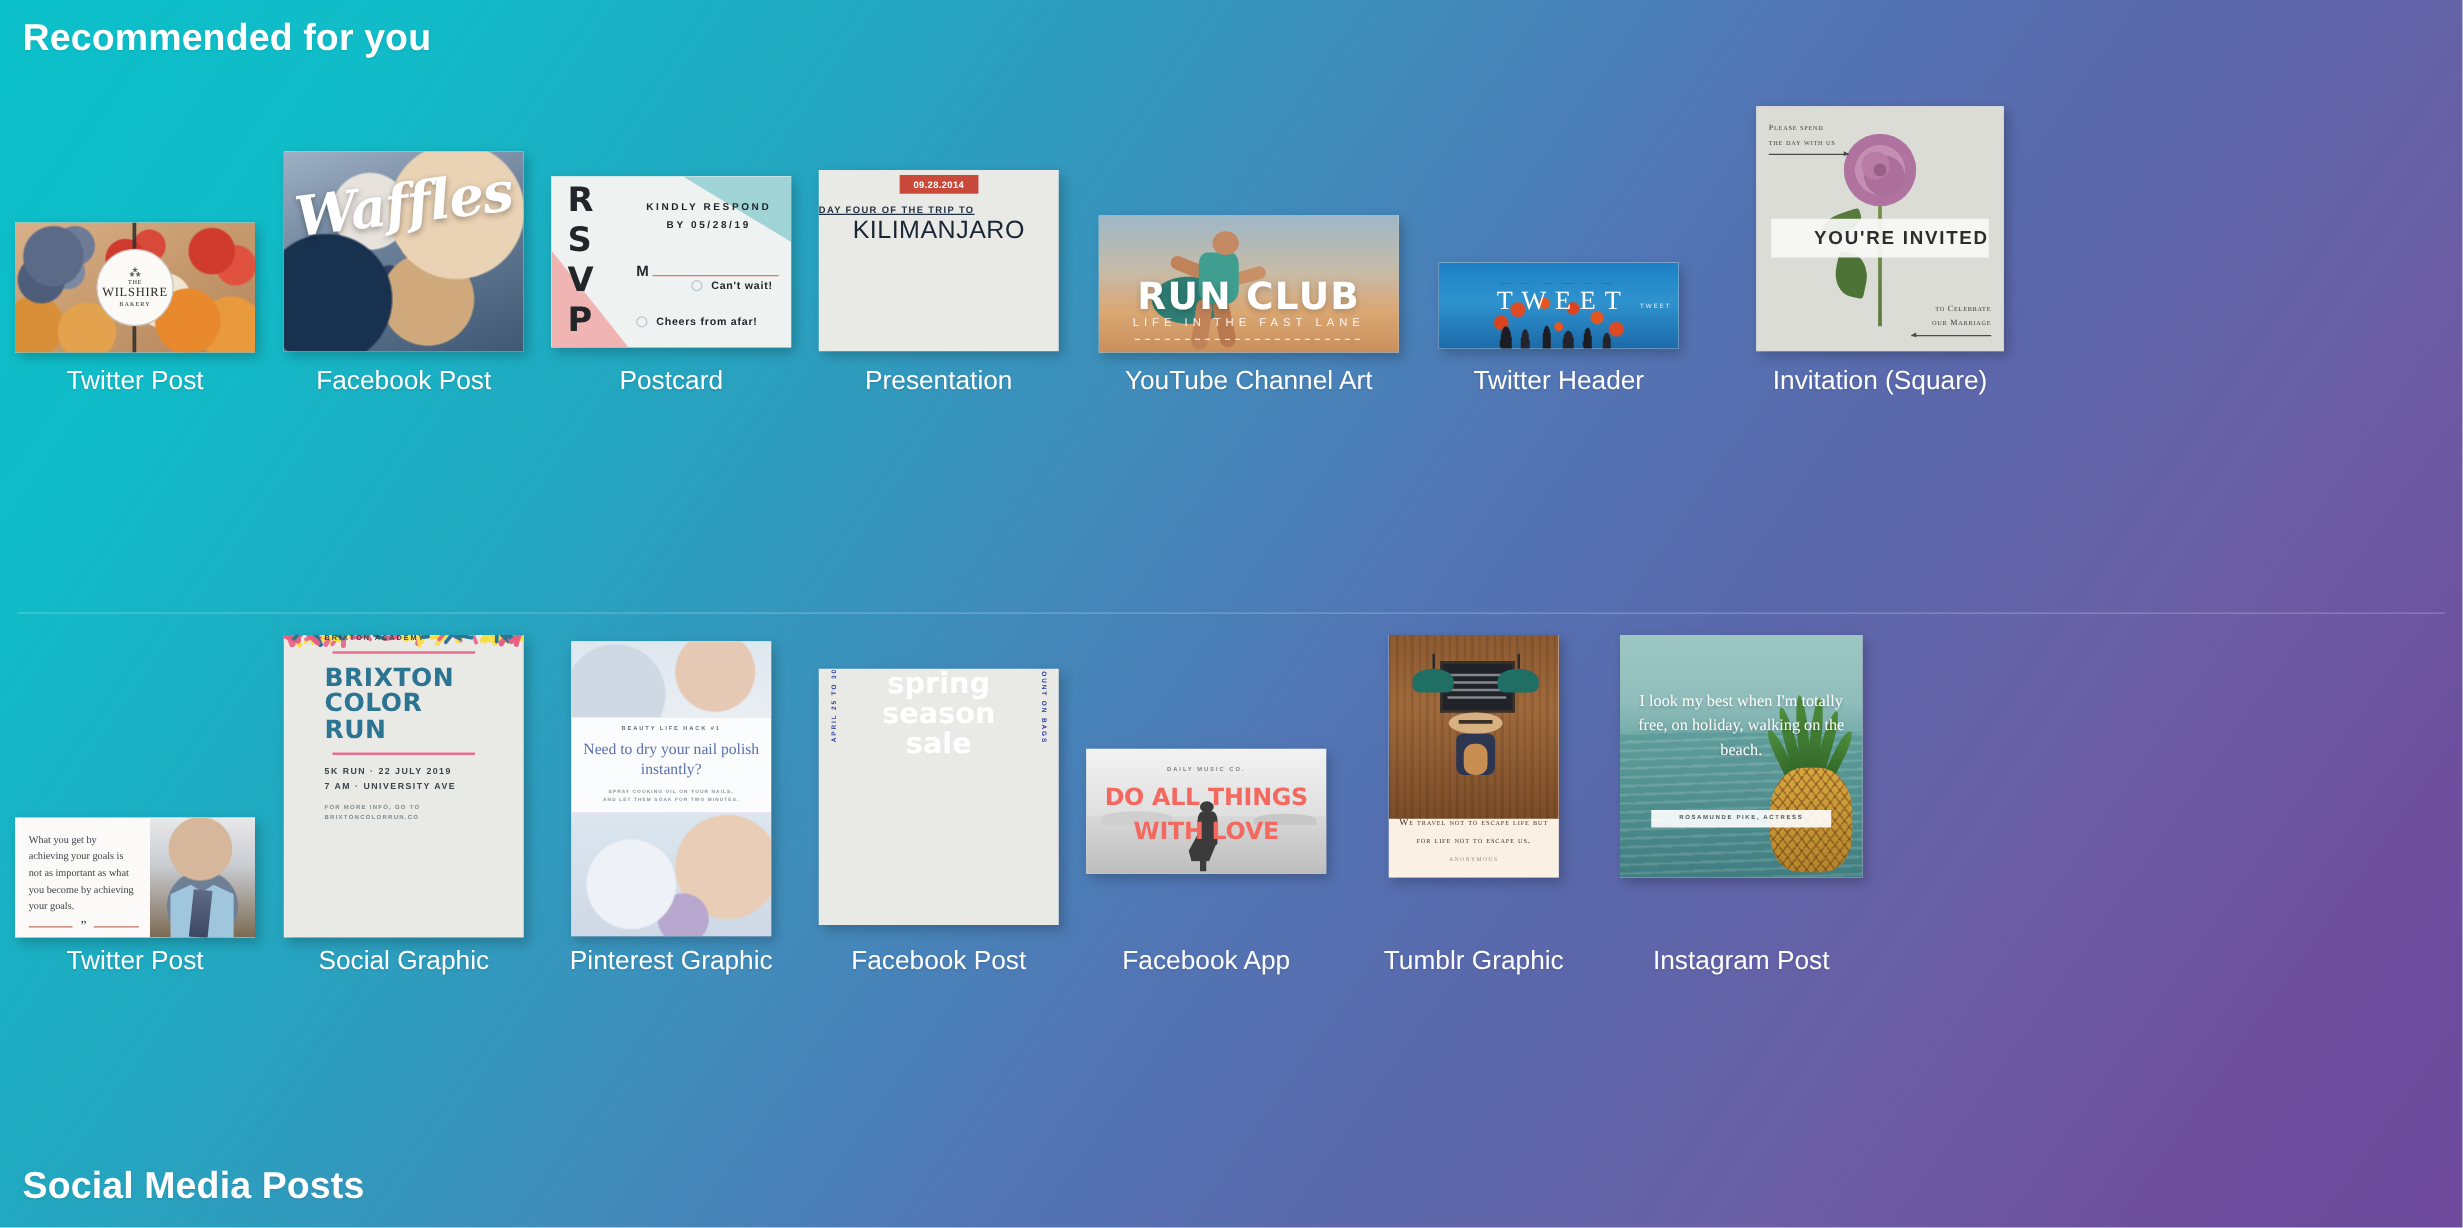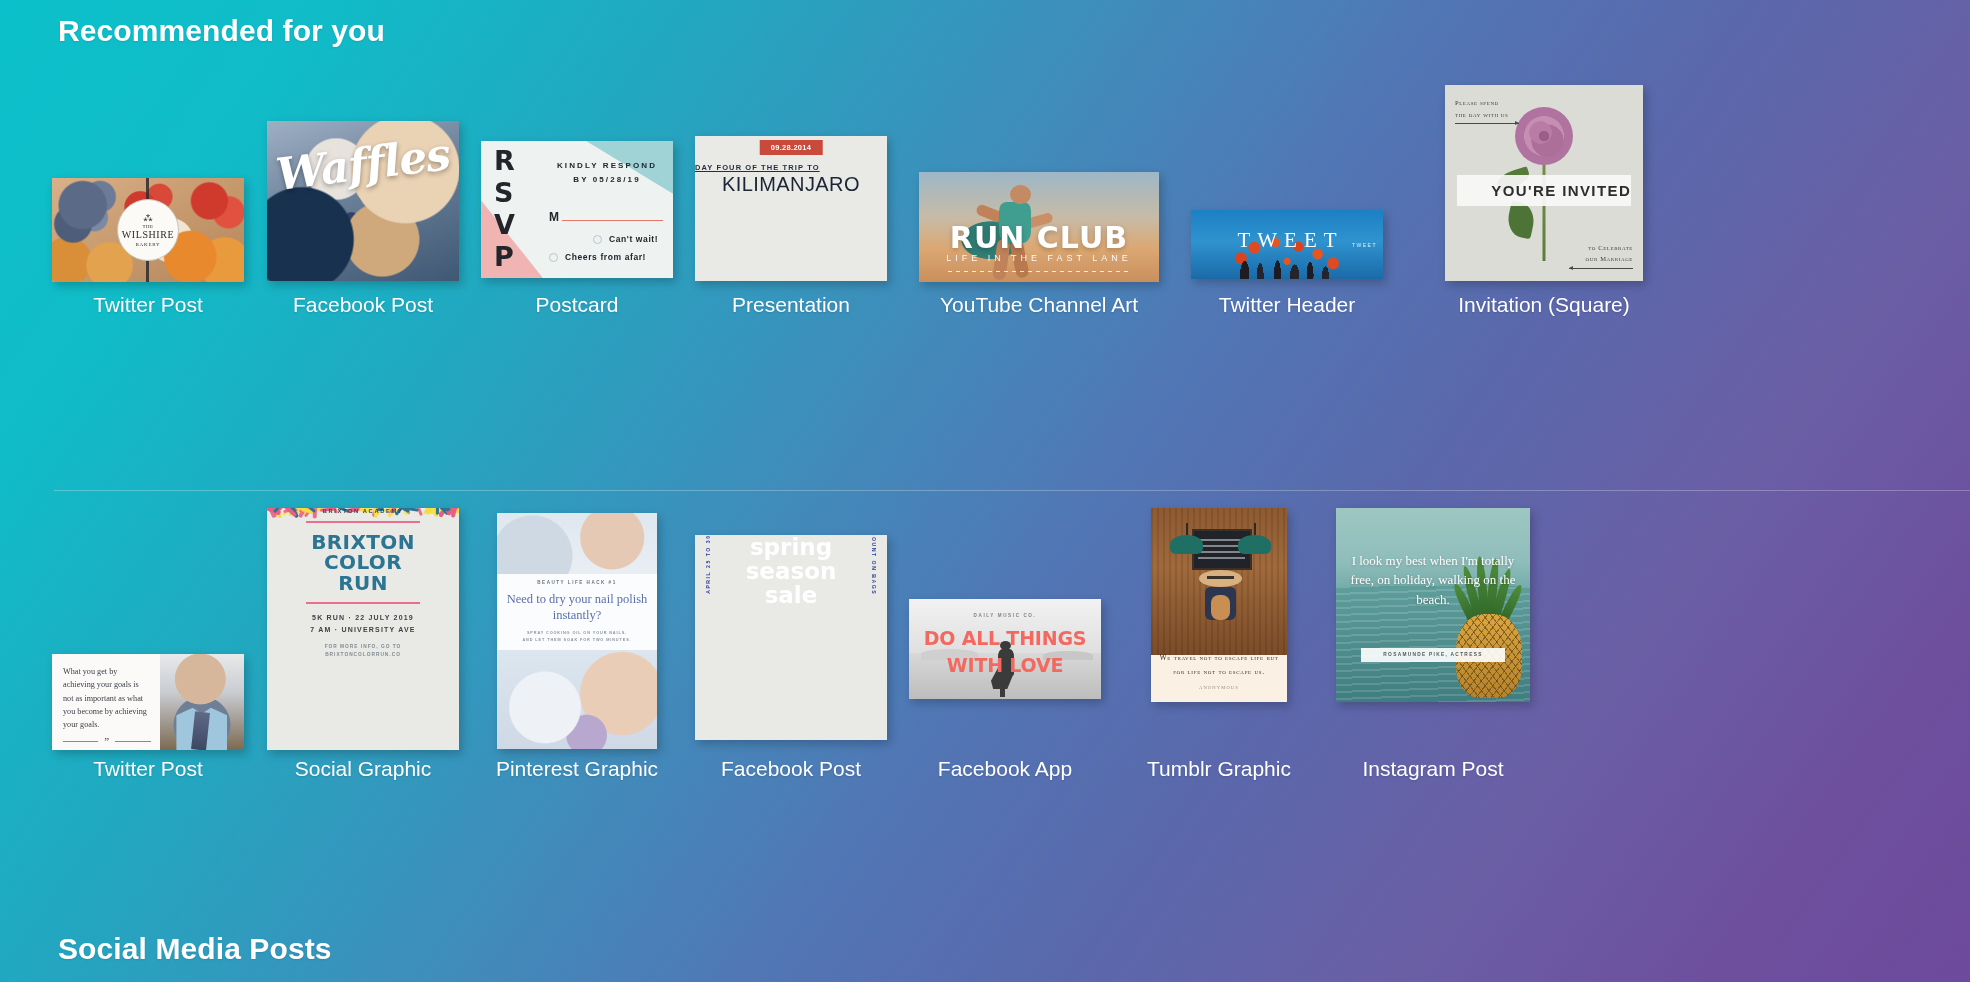--- a/index.html
+++ b/index.html
@@ -9,21 +9,21 @@
     font-family: "Liberation Sans", sans-serif;
   }
   body {
     background: linear-gradient(125deg,
        #0bc0ca 0%, #10bcc8 12%, #21a8c0 26%,
        #3f8dbb 42%, #5275b4 55%, #5a68ab 66%,
        #6a5fa6 78%, #6d4f9e 90%, #6e4a9c 100%);
     position: relative;
   }
 
-  .page { position:absolute; inset:0;margin-left:40px; }
+  .page { position:absolute; inset:0; }
 
   .section { position: absolute; left: 0; width: 1970px; }
   #section-recommended { top: 0; height: 490px; }
   #section-social { top: 492px; height: 490px; }
 
   .section-title {
     position: absolute;
     left: 18px;
     font-size: 30px;
     font-weight: bold;
@@ -192,21 +192,21 @@
   .rsvp .headline {
     position:absolute; left:68px; top:18px; right:8px;
     font-size:8px; font-weight:bold; letter-spacing:2.1px;
     color:#22262a; line-height:1.75; text-align:center;
   }
   .rsvp .mline { position:absolute; left:68px; top:70px; right:10px; display:flex; align-items:flex-end; gap:3px; }
   .rsvp .mline .m { font-size:12px; font-weight:bold; color:#22262a; line-height:1; }
   .rsvp .mline .ln { flex:1; height:1px; background:#e8756a; margin-bottom:2px; }
   .rsvp .opt { position:absolute; left:68px; display:flex; align-items:center; gap:7px; font-size:8.5px; font-weight:bold; letter-spacing:.6px; color:#22262a; }
   .rsvp .opt .ring { width:9px; height:9px; border:1px solid #b9c6cd; border-radius:50%; }
-  .rsvp #rsvp-opt-0 { top:93px;padding-left:44px; }
+  .rsvp #rsvp-opt-0 { top:82px;padding-left:44px; }
   .rsvp #rsvp-opt-1 { top:111px; }
 
   
   .kili {
     background:
       linear-gradient(180deg,#9fc3d8 0%, #c2d6e2 30%, #dfe8ec 55%, #b9cbd8 100%);
     position:relative;
   }
   .kili .mnt-a { position:absolute; left:-6%; bottom:0; width:72%; height:54%;
     background:linear-gradient(175deg,#e9f1f5 0%, #8aa6bb 45%, #4e6c85 100%);
@@ -345,21 +345,21 @@
     background:#9fc6dd; clip-path:polygon(0 18%,32% 0,50% 14%,68% 0,100% 18%,100% 100%,0 100%); }
 
   
   .brixton { background:#fdfdfb; position:relative; }
   .brixton .confetti { position:absolute; inset:0; }
   .brixton .confetti i {
     position:absolute; display:block; border-radius:2px;
   }
   .brixton .inner {
     position:absolute; left:17%; right:17%; top:23%;
-    text-align:center;
+    text-align:left;
   }
   .brixton .eyebrow { font-size:5.8px; font-weight:bold; letter-spacing:1.6px; color:#394248; }
   .brixton .hr-top { height:2px; background:#ec6e8f; margin:7px 6px 9px; }
   .brixton .big { font-family:"DejaVu Sans", sans-serif; font-weight:bold;
     font-size:20px; line-height:1.02; color:#2b7492; letter-spacing:.4px; }
   .brixton .hr-bot { height:2px; background:#ec6e8f; margin:9px 6px 8px; }
   .brixton .meta { font-size:7px; font-weight:bold; letter-spacing:1.2px; color:#3a434a; line-height:1.7; }
   .brixton .more { margin-top:7px; font-size:4.8px; font-weight:bold; letter-spacing:1px; color:#7f8b92; line-height:1.7; }
 
   

